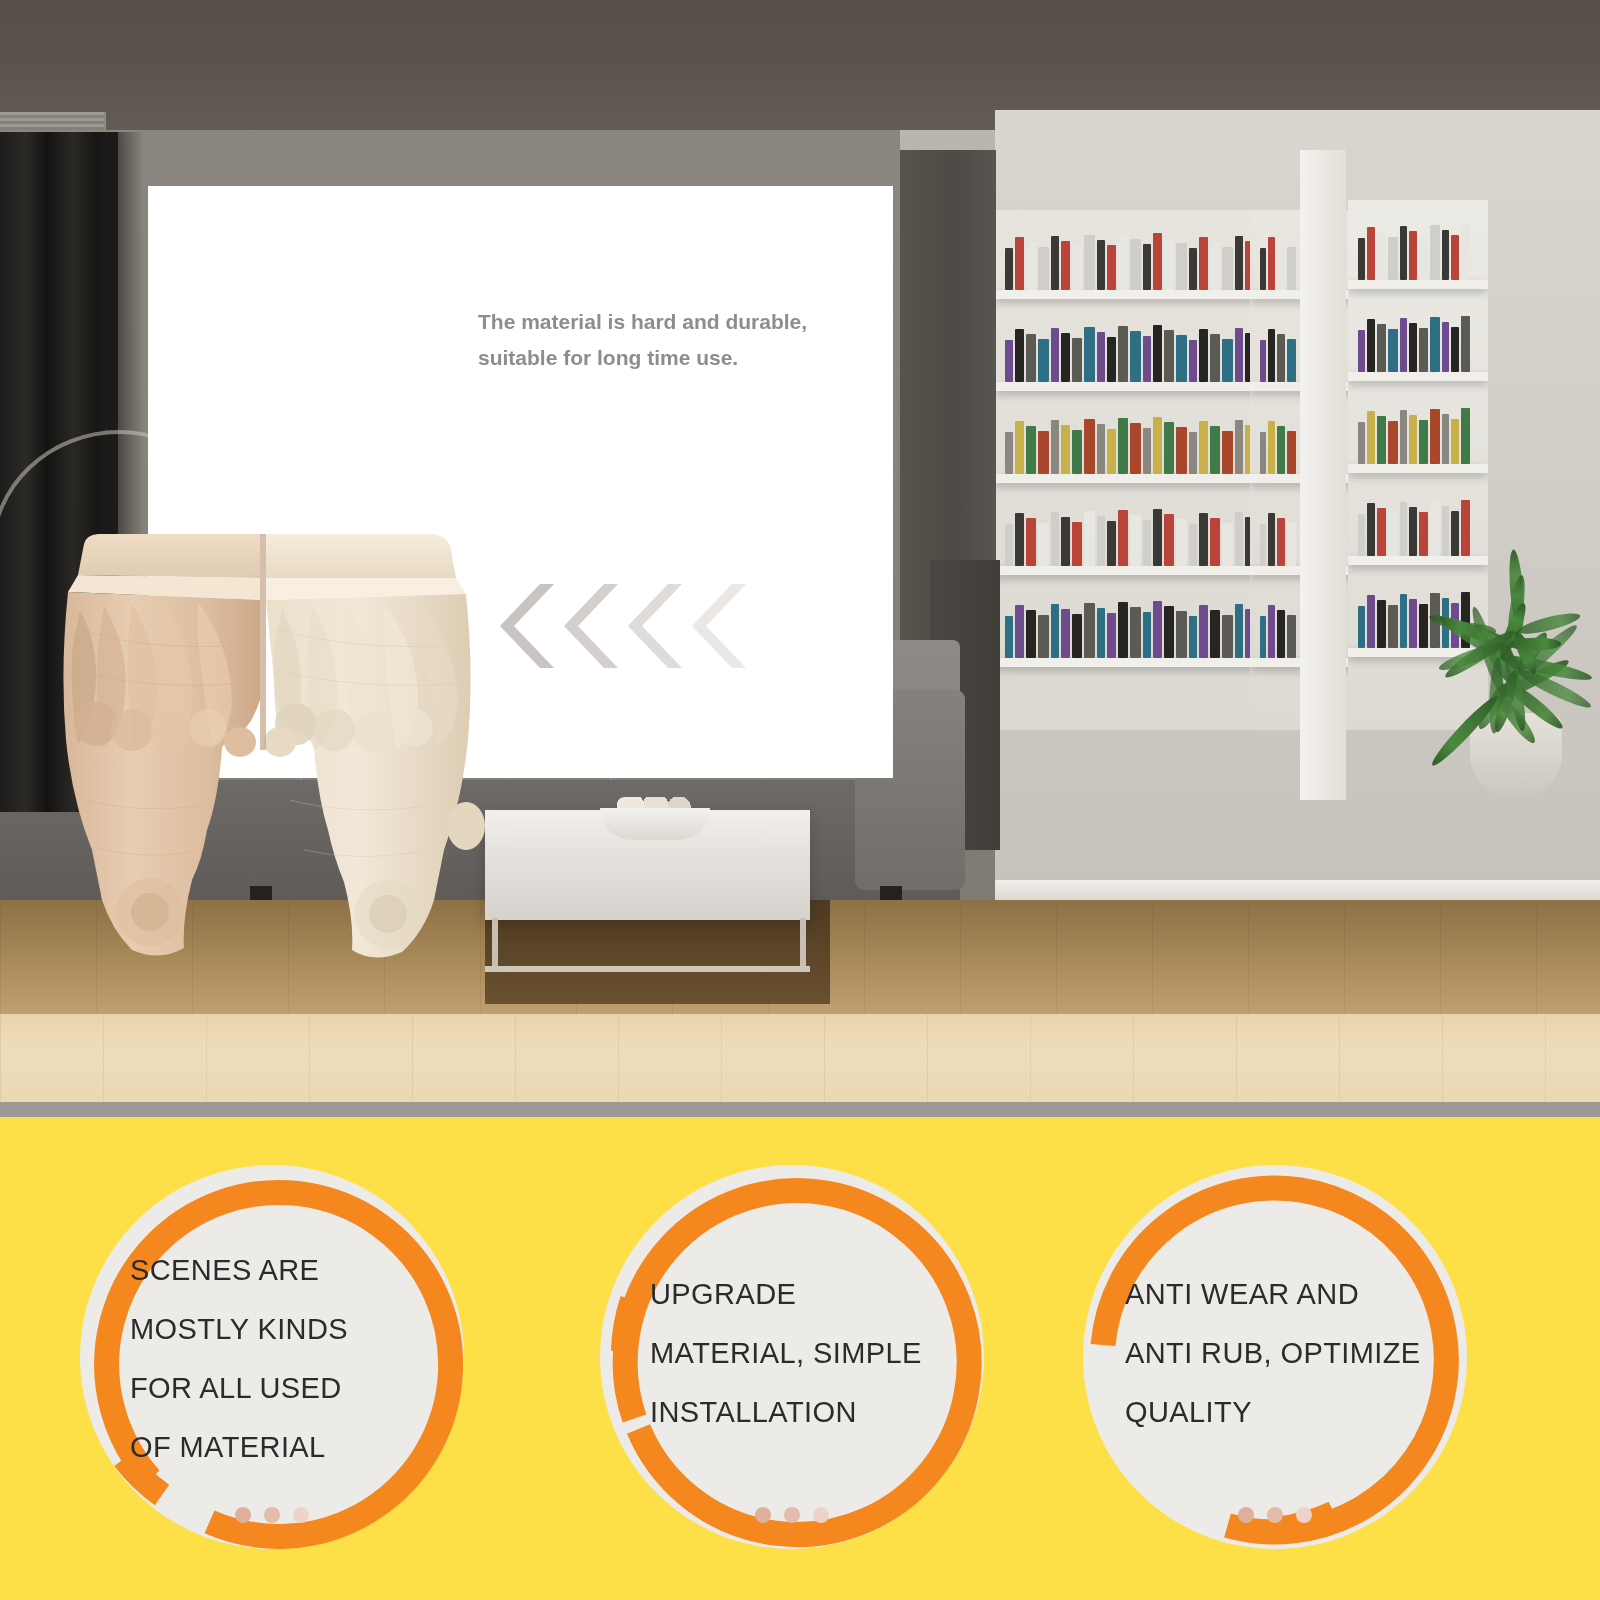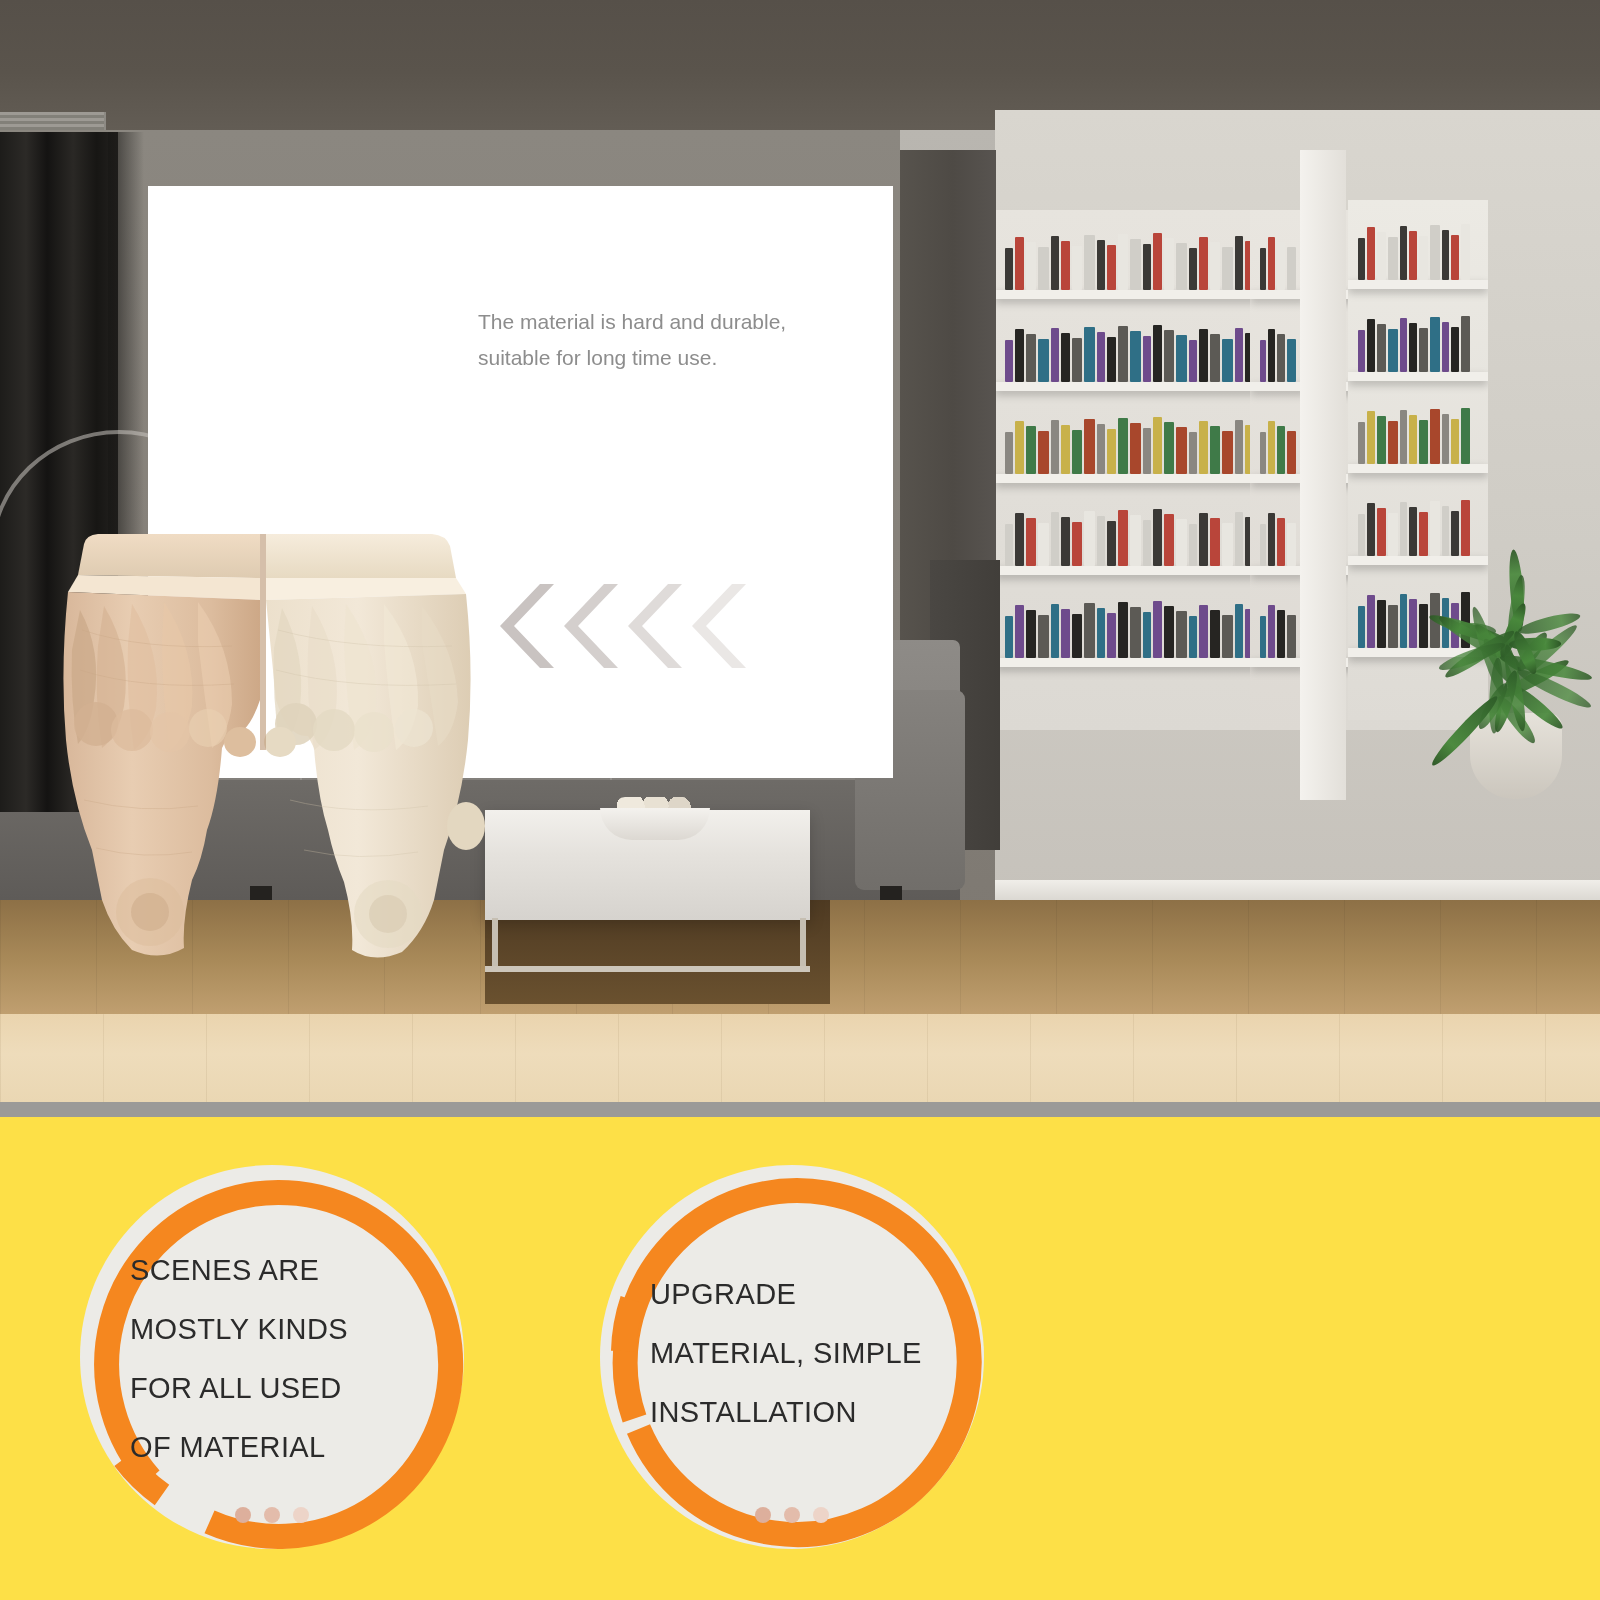--- a/index.html
+++ b/index.html
@@ -102,21 +102,21 @@
   .doorway{position:absolute;left:485px;top:900px;width:345px;height:104px;
     background:linear-gradient(180deg,#4e3a22 0%,#6a512f 100%);}
   .baseboard{position:absolute;left:995px;top:880px;width:605px;height:22px;
     background:linear-gradient(180deg,#f0eee9,#d9d6d0);}
 
   
   .card{position:absolute;left:148px;top:186px;width:745px;height:592px;background:#ffffff;}
   .card-inner{position:absolute;left:330px;top:90px;width:385px;}
   .headline{font-size:47px;line-height:1.26;font-weight:bold;color:#1b1b1b;
     letter-spacing:.5px;margin:0;}
-  .subline{margin:28px 0 0 0;font-size:21px;line-height:1.72;color:#8d8d8d;font-weight:400;}
+  .subline{margin:28px 0 0 0;font-size:21px;line-height:1.72;color:#8d8d8d;font-weight:700;}
 
   .chevrons{position:absolute;left:352px;top:398px;display:flex;gap:10px;}
   .chev{width:54px;height:84px;}
 
   
   .product{position:absolute;left:32px;top:500px;width:485px;height:470px;}
 
   
   .features{position:absolute;left:0;top:1117px;width:1600px;height:483px;background:#fde047;}
   .circle-wrap{position:absolute;width:440px;height:440px;top:20px;}
@@ -658,15 +658,32 @@
         <div>MATERIAL, SIMPLE</div>
         <div>INSTALLATION</div>
       </div>
       <div class="dots">
         <span class="dot" style="background:#DDAF9C"></span>
         <span class="dot" style="background:#E3BCAB"></span>
         <span class="dot" style="background:#EDD4C8"></span>
       </div>
     </div>
 
+    <div class="circle-wrap" style="left:1055px">
+      <div class="circle-disc"></div>
+      <svg class="circle-ring" viewBox="0 0 440 440">
+        <path d="M 48 208 A 172 172 0 1 1 172.5 388.5" fill="none" stroke="#F5871F" stroke-width="25"></path>
+        <path d="M 222 392 A 172 172 0 0 0 279 376" fill="none" stroke="#F5871F" stroke-width="25"></path>
+      </svg>
+      <div class="circle-text" style="top:128px;left:70px;width:320px">
+        <div>ANTI WEAR AND</div>
+        <div>ANTI RUB, OPTIMIZE</div>
+        <div>QUALITY</div>
+      </div>
+      <div class="dots">
+        <span class="dot" style="background:#DDAF9C"></span>
+        <span class="dot" style="background:#E3BCAB"></span>
+        <span class="dot" style="background:#EDD4C8"></span>
+      </div>
+    </div>
 
   </div>
 </div>
 
 </body></html>

